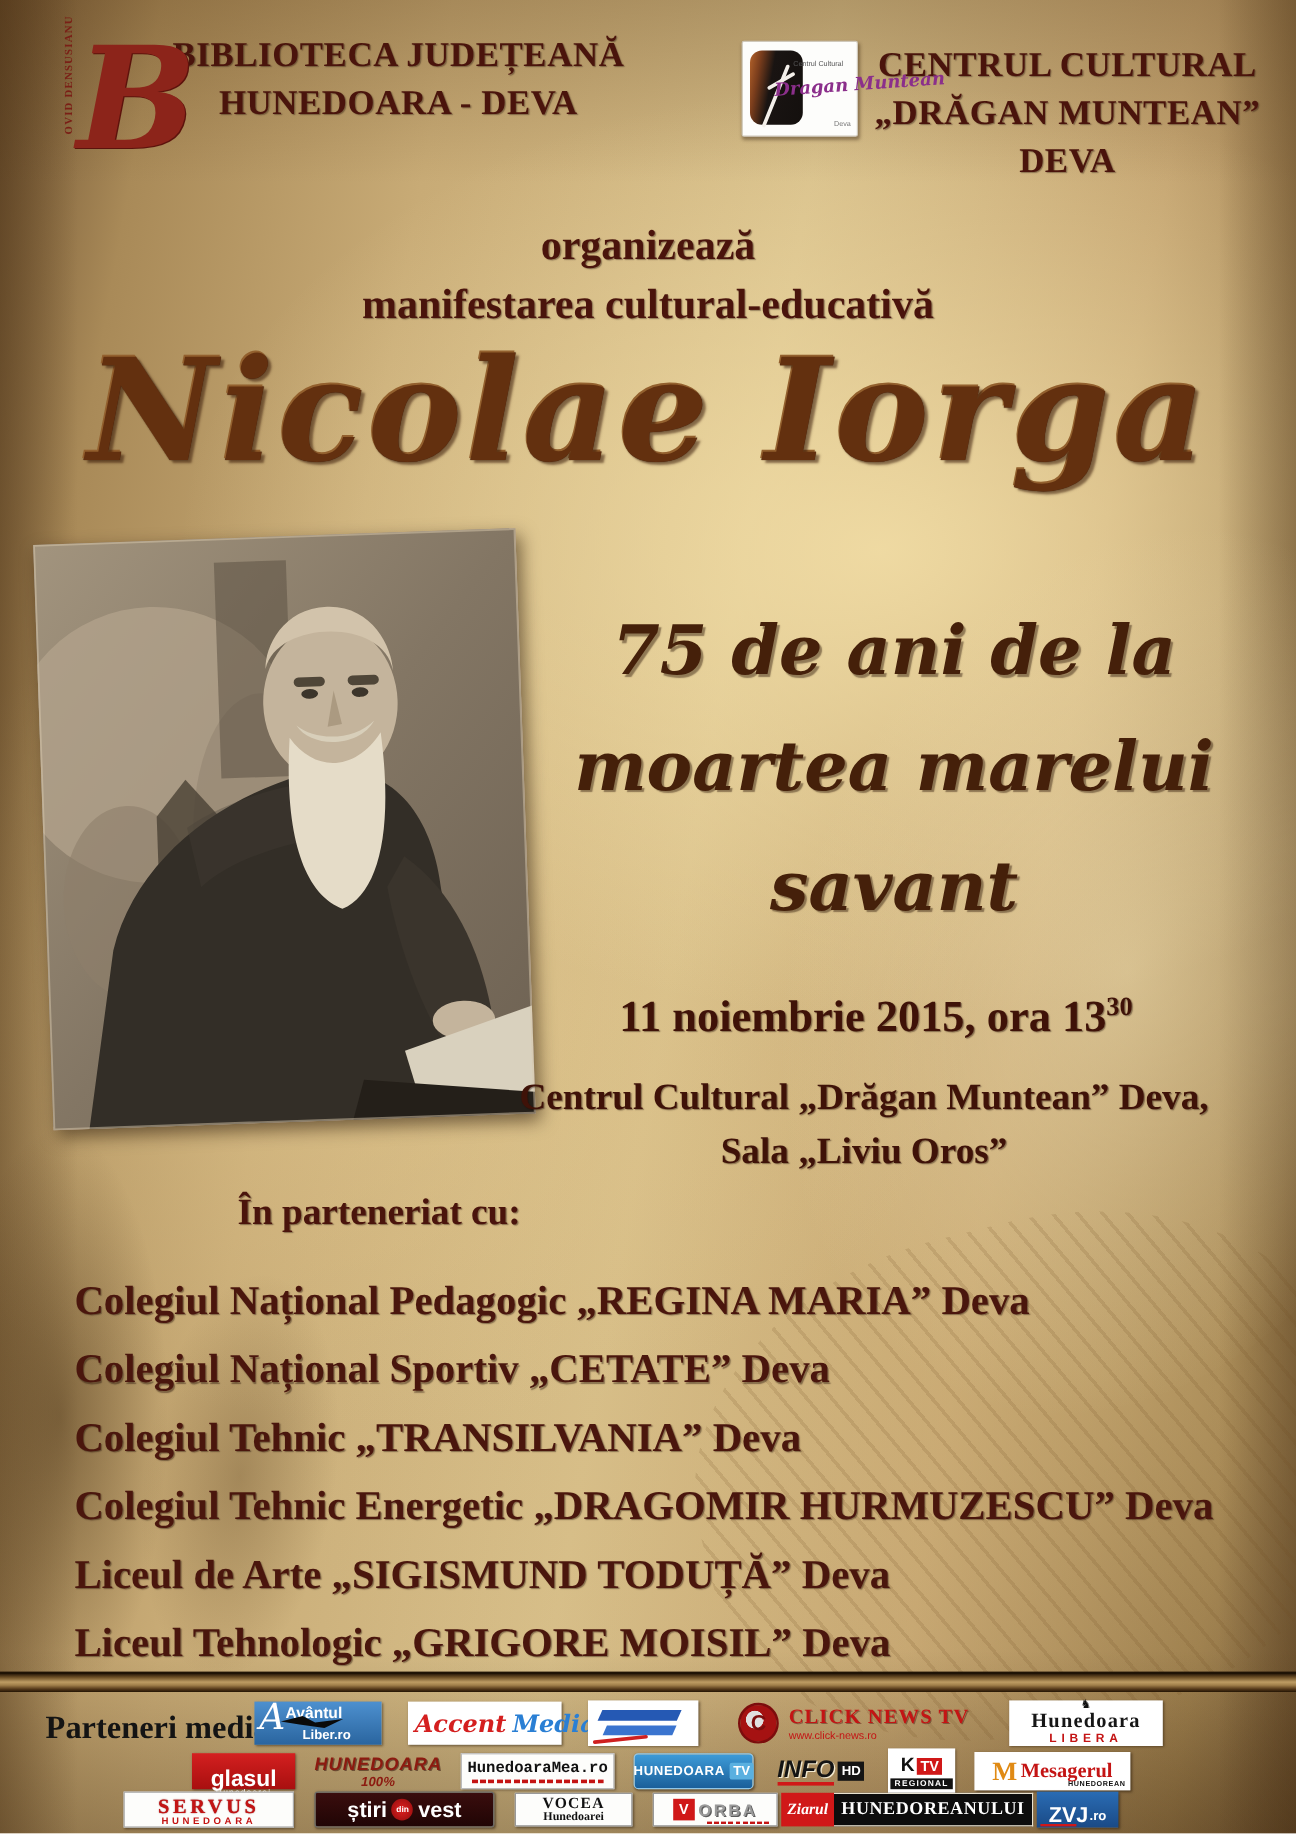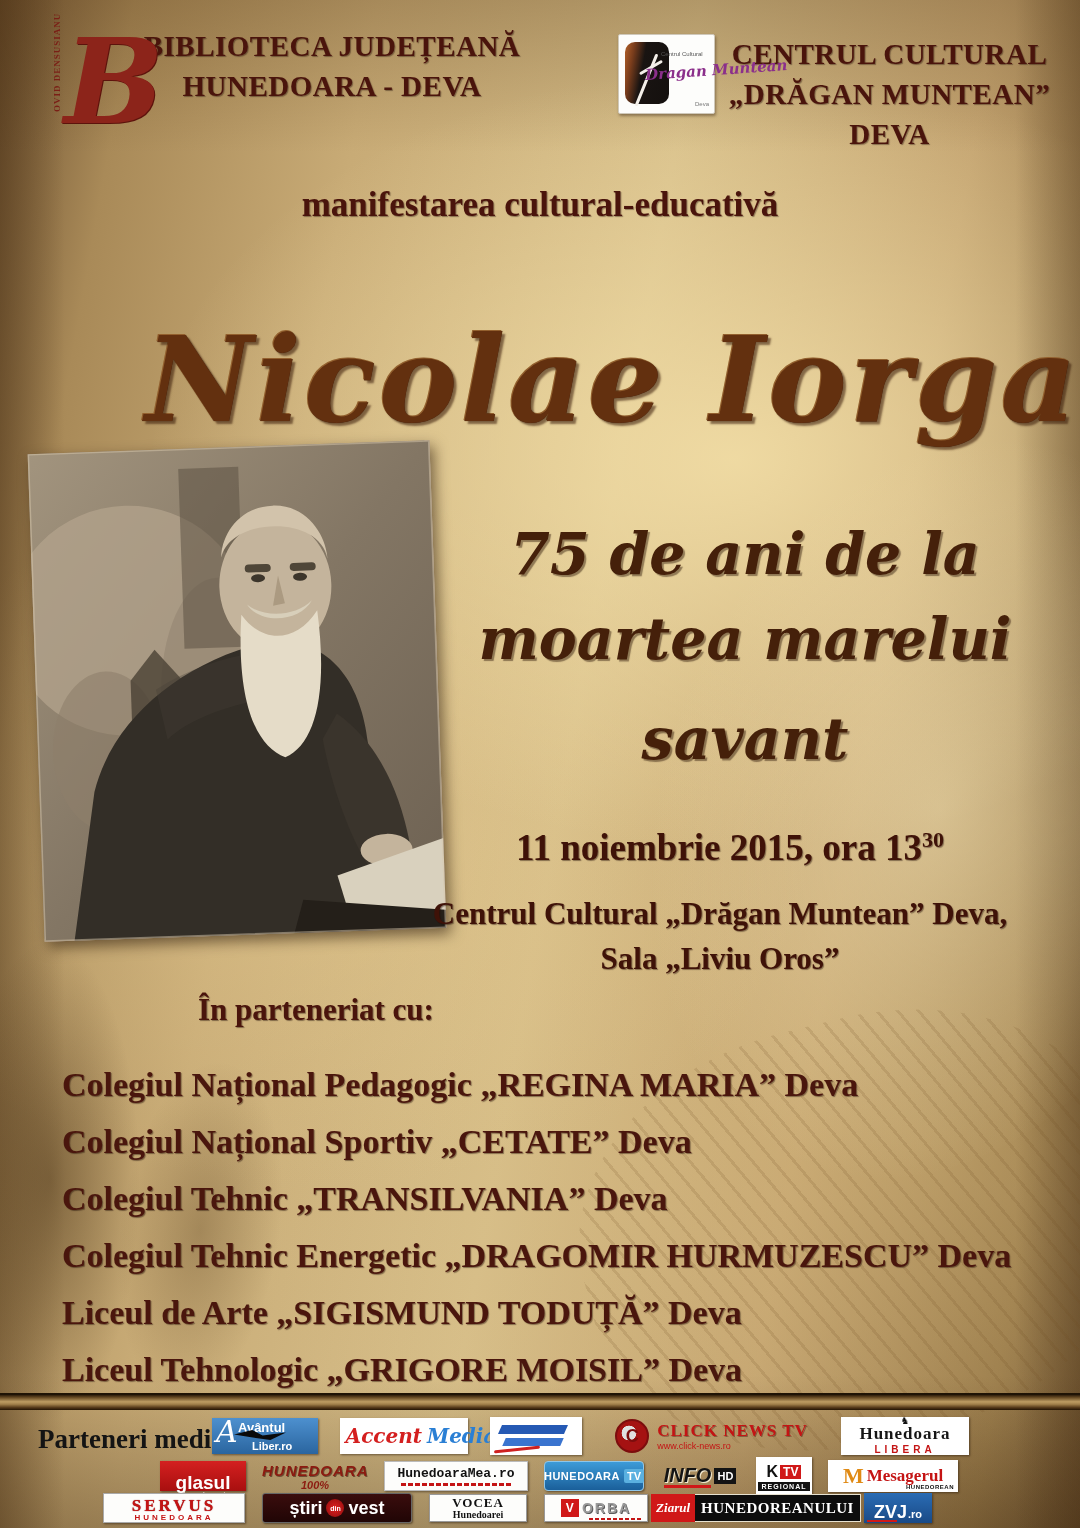--- a/index.html
+++ b/index.html
@@ -51,24 +51,24 @@
   .cc-logo-figure2{ position:absolute; left:13px; top:24px; width:26px; height:3px; background:#f4f0ea;
     transform:rotate(-30deg); border-radius:2px; }
   .cc-logo-top{ position:absolute; left:42px; top:16px; font-size:6px; color:#555; font-family:"Liberation Sans",sans-serif; }
   .cc-logo-script{ position:absolute; left:26px; top:26px; font-size:15px; font-style:italic; font-weight:bold;
     color:#8b2f8b; font-family:"DejaVu Serif", serif; white-space:nowrap; transform:rotate(-4deg); }
   .cc-logo-deva{ position:absolute; right:5px; bottom:6px; font-size:6px; color:#777; font-family:"Liberation Sans",sans-serif; }
 
   
   .intro{ left:0; top:180px; width:1080px; text-align:center; font-size:35px; font-weight:bold;
     color:#4a140c; line-height:49px; text-shadow:1px 1px 1px rgba(30,10,4,.4); }
-  .main-title{ left:0; top:272px; width:1080px; text-align:right;
+  .main-title{ left:0; top:272px; width:1080px; text-align:center;
     font-family:"DejaVu Serif", serif; font-style:italic; font-weight:bold; font-size:118px;
     color:#63300f; letter-spacing:3px;
-    text-shadow:3px 3px 2px rgba(52,22,6,.55), -1px -1px 0 #93602e, 0 0 1px #2e1206;margin-top:38px; }
+    text-shadow:3px 3px 2px rgba(52,22,6,.55), -1px -1px 0 #93602e, 0 0 1px #2e1206; }
 
   
   .photo{ left:36px; top:447px; width:402px; height:488px; transform:rotate(-2deg);
     box-shadow:4px 6px 14px rgba(35,18,4,.55); border-right:5px solid #cbb093; border-bottom:3px solid #b89a7c; background:#8f8377; }
   .photo svg{ display:block; }
 
   
   .script-line{ left:450px; width:590px; text-align:center; font-family:"DejaVu Serif", serif;
     font-style:italic; font-weight:bold; font-size:57px; color:#45200a;
     text-shadow:2px 2px 1px rgba(40,18,4,.45); }
@@ -126,21 +126,21 @@
   .libera-l2{ font-size:10px; font-weight:bold; color:#c41414; letter-spacing:4px; }
 
   .lg-glasul{ width:86px; height:30px; background:linear-gradient(180deg,#d42020,#a80f0f); position:relative; color:#fff; }
   .glasul-1{ font-size:19px; font-weight:bold; line-height:17px;margin-top:20px; }
   .glasul-2{ font-size:7px; letter-spacing:1px; }
 
   .lg-hd100{ width:106px; height:30px; background:transparent; box-shadow:none; align-items:flex-start; }
   .hd100-1{ font-size:15px; font-weight:bold; font-style:italic; color:#8c1a10; text-shadow:1px 1px 0 rgba(40,8,2,.5); letter-spacing:1px; }
   .hd100-2{ font-size:11px; font-weight:bold; font-style:italic; color:#8c1a10; align-self:center; }
 
-  .lg-hmea{ width:144px; height:30px; background:#fdfdfb; border:1px solid #bbb; }
+  .lg-hmea{ width:128px; height:30px; background:#fdfdfb; border:1px solid #bbb; }
   .hmea-1{ font-size:13px; font-weight:bold; color:#111; font-family:"Liberation Mono", monospace; }
   .hmea-tag{ width:110px; height:3px; background:repeating-linear-gradient(90deg,#c41414 0 5px,transparent 5px 7px); margin-top:2px; }
 
   .lg-htv{ width:100px; height:30px; background:linear-gradient(180deg,#3d9bd8,#1a5f9a); border-radius:4px;
     border:1px solid #8fc6e8; flex-direction:row; gap:4px; color:#fff; }
   .htv-1{ font-size:11px; font-weight:bold; letter-spacing:.5px; }
   .htv-2{ font-size:11px; font-weight:bold; background:#5ab0e0; padding:1px 3px; border-radius:2px; }
 
   .lg-infohd{ width:80px; height:30px; background:transparent; box-shadow:none; flex-direction:row; gap:3px; }
   .info-1{ font-size:20px; font-weight:bold; font-style:italic; color:#141414;
@@ -228,20 +228,21 @@
       <span class="cc-logo-deva">Deva</span>
     </div>
     <div class="org-lines">
       <div>CENTRUL CULTURAL</div>
       <div>„DRĂGAN MUNTEAN”</div>
       <div>DEVA</div>
     </div>
   </div>
 
   <div class="abs intro">
+    <div>organizează</div>
     <div>manifestarea cultural-educativă</div>
   </div>
 
   <div class="abs main-title">Nicolae Iorga</div>
 
   <div class="abs photo">
     <svg width="402" height="488" viewBox="0 0 402 488" xmlns="http://www.w3.org/2000/svg">
       <defs>
         <linearGradient id="pbg" x1="0" y1="0" x2="1" y2="1">
           <stop offset="0" stop-color="#a2947e"></stop>
@@ -267,21 +268,21 @@
       <ellipse cx="268" cy="132" rx="7" ry="4" fill="#3c352b"></ellipse>
       <path d="M246,130 L252,158 L240,160 Z" fill="#ab9a81"></path>
       <path d="M300,270 C340,300 360,350 368,400 L330,430 C305,390 290,330 285,295 Z" fill="#3a342c"></path>
       <ellipse cx="345" cy="408" rx="26" ry="16" fill="#c4b49c"></ellipse>
       <polygon points="295,432 402,398 402,470 310,488" fill="#d9d1be"></polygon>
       <polygon points="260,455 402,470 402,488 250,488" fill="#241f19"></polygon>
       <rect x="0" y="0" width="402" height="488" fill="none" stroke="#d8c7ab" stroke-width="3" opacity="0.5"></rect>
     </svg>
   </div>
 
-  <div class="abs script-line" style="top:520px;">75 de ani de la</div>
+  <div class="abs script-line" style="top:509px;">75 de ani de la</div>
   <div class="abs script-line" style="top:605px;">moartea marelui</div>
   <div class="abs script-line" style="top:705px;">savant</div>
 
   <div class="abs event-date">
     <span>11 noiembrie 2015, ora 13</span><sup>30</sup>
   </div>
   <div class="abs venue" style="top:896px;">Centrul Cultural „Drăgan Muntean” Deva,</div>
   <div class="abs venue" style="top:941px;">Sala „Liviu Oros”</div>
 
   <div class="abs partners-heading">În parteneriat cu:</div>

